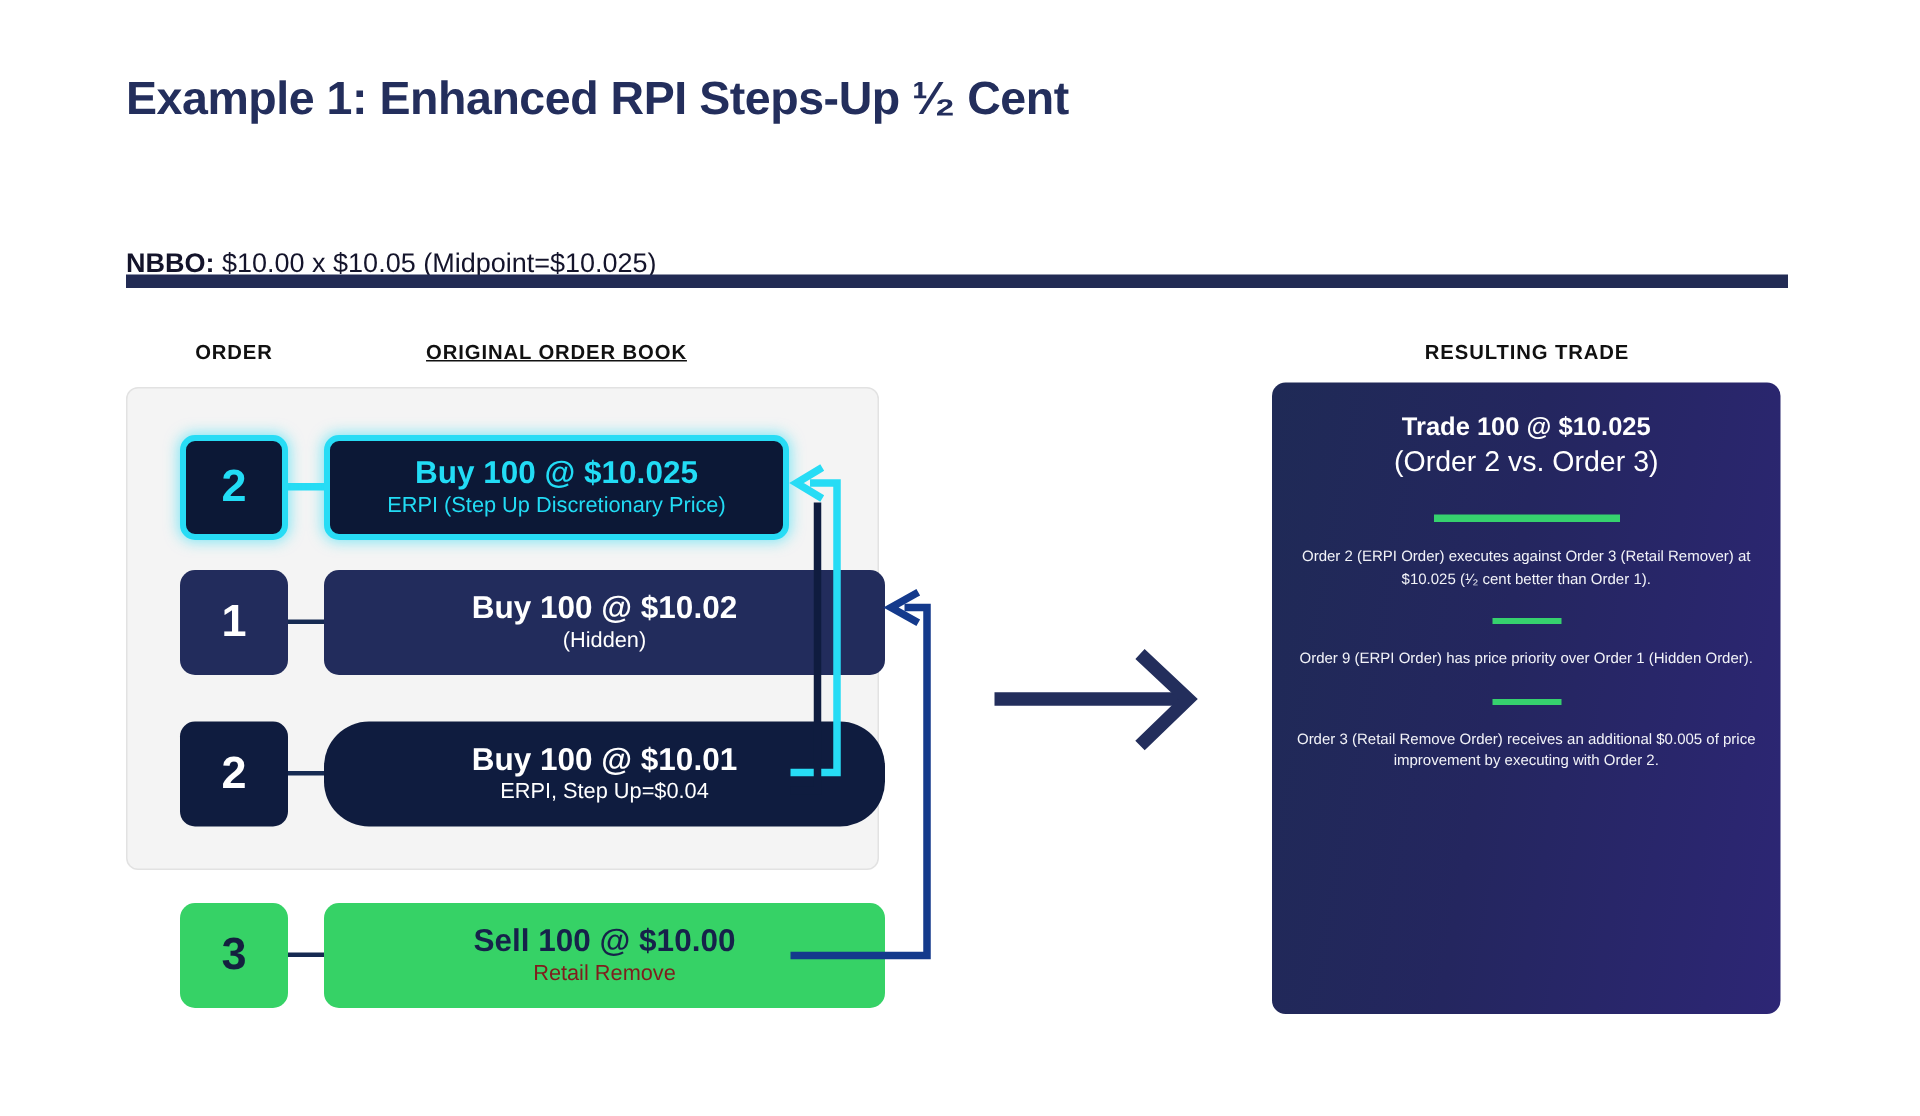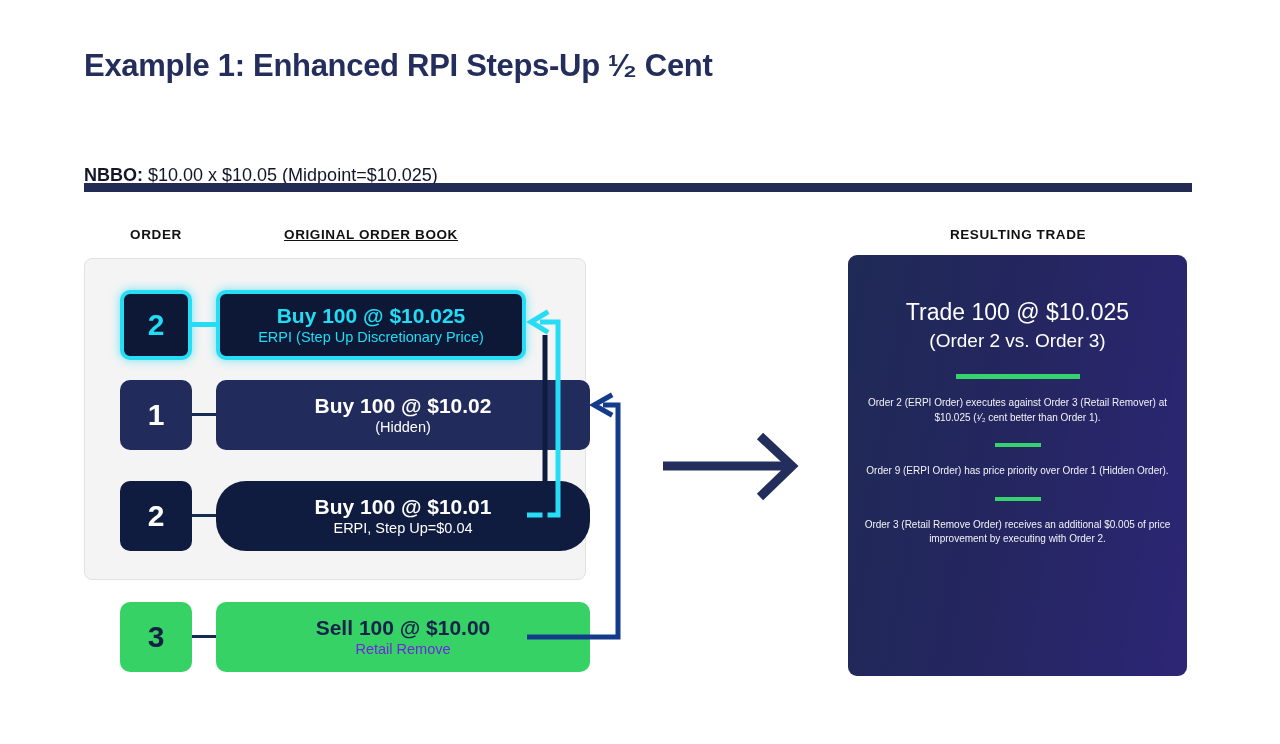--- a/index.html
+++ b/index.html
@@ -120,21 +120,21 @@
 
   
   #row4-num {
     left: 120px; top: 602px;
     background: #36d266; color: #14203f;
   }
   #row4-box {
     left: 216px; top: 602px;
     background: #36d266; color: #16224a;
   }
-  #row4-box .order-sub { color: #6d28d9; text-align: center; }
+  #row4-box .order-sub { color: #7f1d1d; text-align: center; }
   #row4-conn { left: 190px; top: 635px; width: 30px; }
 
   
   #elbows {
     position: absolute; left: 0; top: 0;
     width: 1280px; height: 744px;
     pointer-events: none;
   }
 
   
@@ -142,22 +142,22 @@
     position: absolute;
     left: 848px; top: 255px;
     width: 339px; height: 421px;
     border-radius: 9px;
     background: linear-gradient(100deg, #1f2a56 0%, #24265f 45%, #2d2675 100%);
     color: #ffffff;
     text-align: center;
     padding: 0 16px;
   }
   #trade-headline {
-    margin-top: 44px;
-    font-size: 23px; font-weight: normal;
+    margin-top: 20px;
+    font-size: 17px; font-weight: bold;
     line-height: 1.2;
   }
   #trade-subhead {
     font-size: 19px; font-weight: normal;
     margin-top: 3px;
     line-height: 1.2;
   }
   .green-sep {
     width: 124px; height: 5px;
     background: #36d26e;

